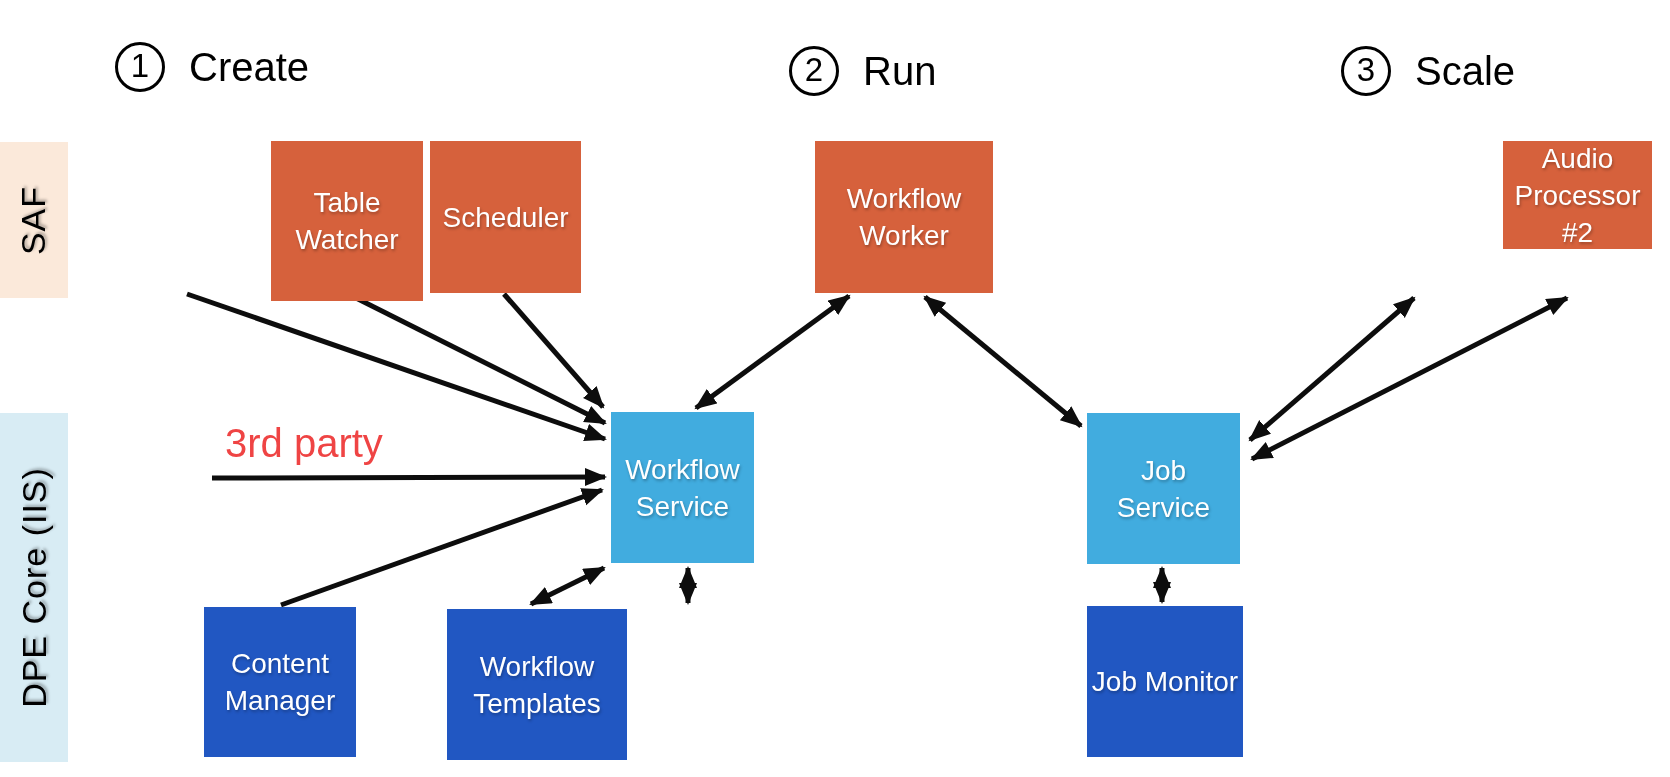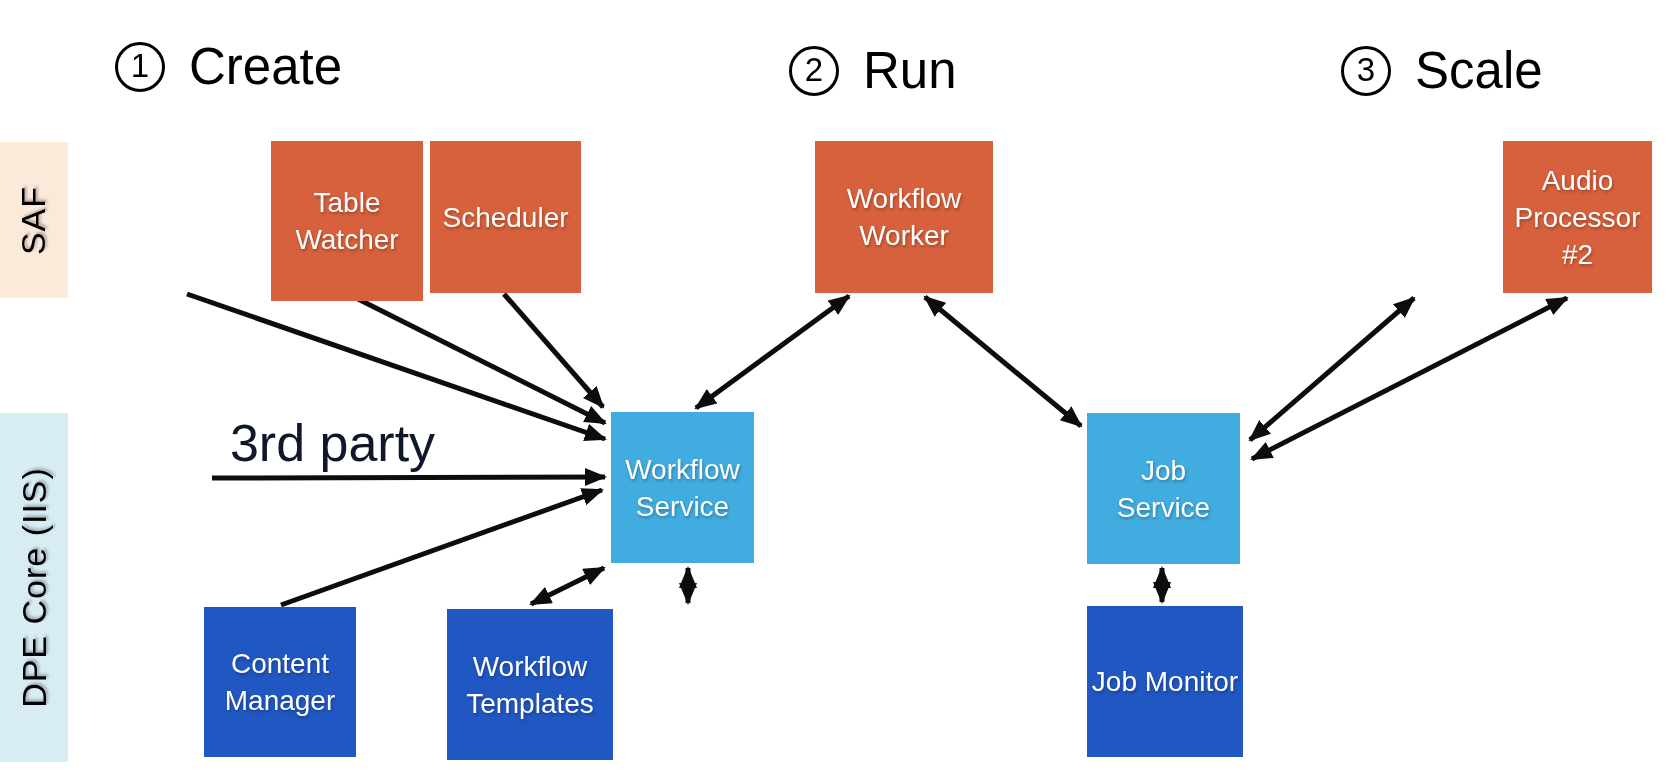--- a/index.html
+++ b/index.html
@@ -11,21 +11,21 @@
   .arrows{position:absolute;left:0;top:0;width:1670px;height:777px;pointer-events:none;}
   .arrows line{stroke:var(--c-arrow,#0d0d0d);stroke-width:5;}
   .arrows marker path{fill:var(--c-arrow,#0d0d0d);}
   
   .heading{position:absolute;display:flex;align-items:center;gap:24px;color:#000;}
   .heading .circle{
     width:50px;height:50px;border:3px solid #000;border-radius:50%;
     display:flex;align-items:center;justify-content:center;
     font-size:33px;box-sizing:border-box;padding-bottom:2px;
   }
-  .heading .htext{font-size:51px;line-height:50px;text-align:right;}
+  .heading .htext{font-size:40px;line-height:50px;text-align:right;}
   .h1{left:115px;top:42px}
   .h2{left:789px;top:46px}
   .h3{left:1341px;top:46px}
   
   .lane{position:absolute;left:0;width:68px;display:flex;align-items:center;justify-content:center;}
   .lane-saf{top:142px;height:156px;background:var(--c-saf-band,#FBE9DA);}
   .lane-dpe{top:413px;height:349px;background:var(--c-dpe-band,#D8ECF4);}
   .lane-label{
     transform:rotate(-90deg);white-space:nowrap;font-size:34px;color:#000;
     letter-spacing:1px;text-shadow:2px 2px 3px rgba(0,0,0,0.30);
@@ -38,31 +38,31 @@
     text-shadow:1px 2px 3px rgba(0,0,0,0.28);
   }
   .orange{background:var(--c-orange,#D6613C);}
   .blue-light{background:var(--c-light-blue,#41ACDF);}
   .blue-dark{background:var(--c-dark-blue,#2157C2);}
   .n-folder{left:110px;top:141px;width:153px;height:152px}
   .n-table{left:271px;top:141px;width:152px;height:160px}
   .n-scheduler{left:430px;top:141px;width:151px;height:152px}
   .n-worker{left:815px;top:141px;width:178px;height:152px}
   .n-ap1{left:1345px;top:141px;width:149px;height:152px}
-  .n-ap2{left:1503px;top:141px;width:149px;height:152px}
+  .n-ap2{left:1503px;top:141px;width:149px;height:108px}
   .n-wfservice{left:611px;top:412px;width:143px;height:151px}
   .n-jobservice{left:1087px;top:413px;width:153px;height:151px}
   .n-content{left:204px;top:607px;width:152px;height:150px}
-  .n-templates{left:447px;top:609px;width:166px;height:151px}
+  .n-templates{left:447px;top:609px;width:180px;height:151px}
   .n-wfmonitor{left:611px;top:608px;width:152px;height:150px}
   .n-jobmonitor{left:1087px;top:606px;width:156px;height:151px}
   
   .third-party{
-    position:absolute;left:225px;top:420px;width:215px;text-align:center;
-    font-size:52px;line-height:46px;color:#0f172a;
+    position:absolute;left:225px;top:420px;width:215px;text-align:left;
+    font-size:40px;line-height:46px;color:#ef4444;
   }
 </style>
 </head>
 <body>
 
 <div class="canvas">
 
   <svg class="arrows" viewBox="0 0 1670 777">
     <defs>
       <marker id="ah" markerUnits="userSpaceOnUse" markerWidth="24" markerHeight="20" refX="20" refY="9" orient="auto">

